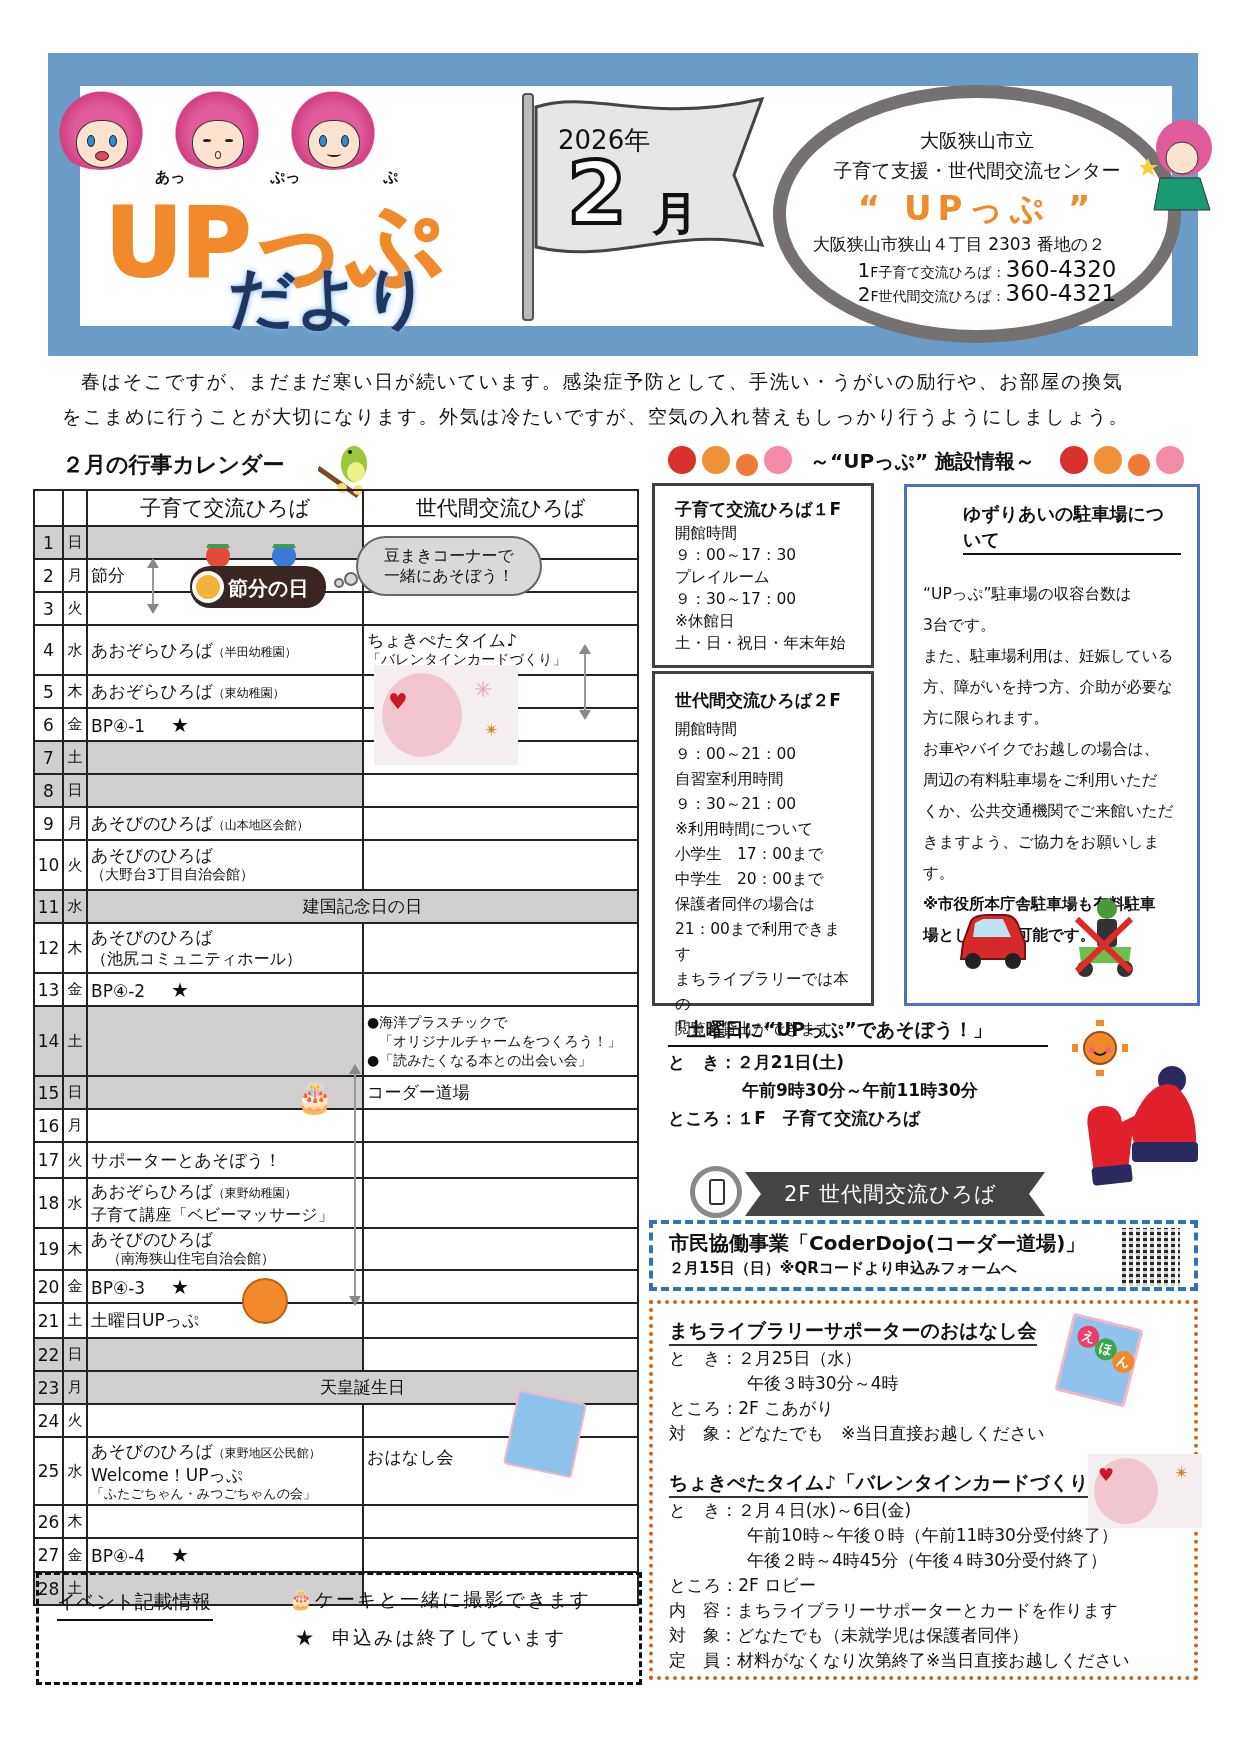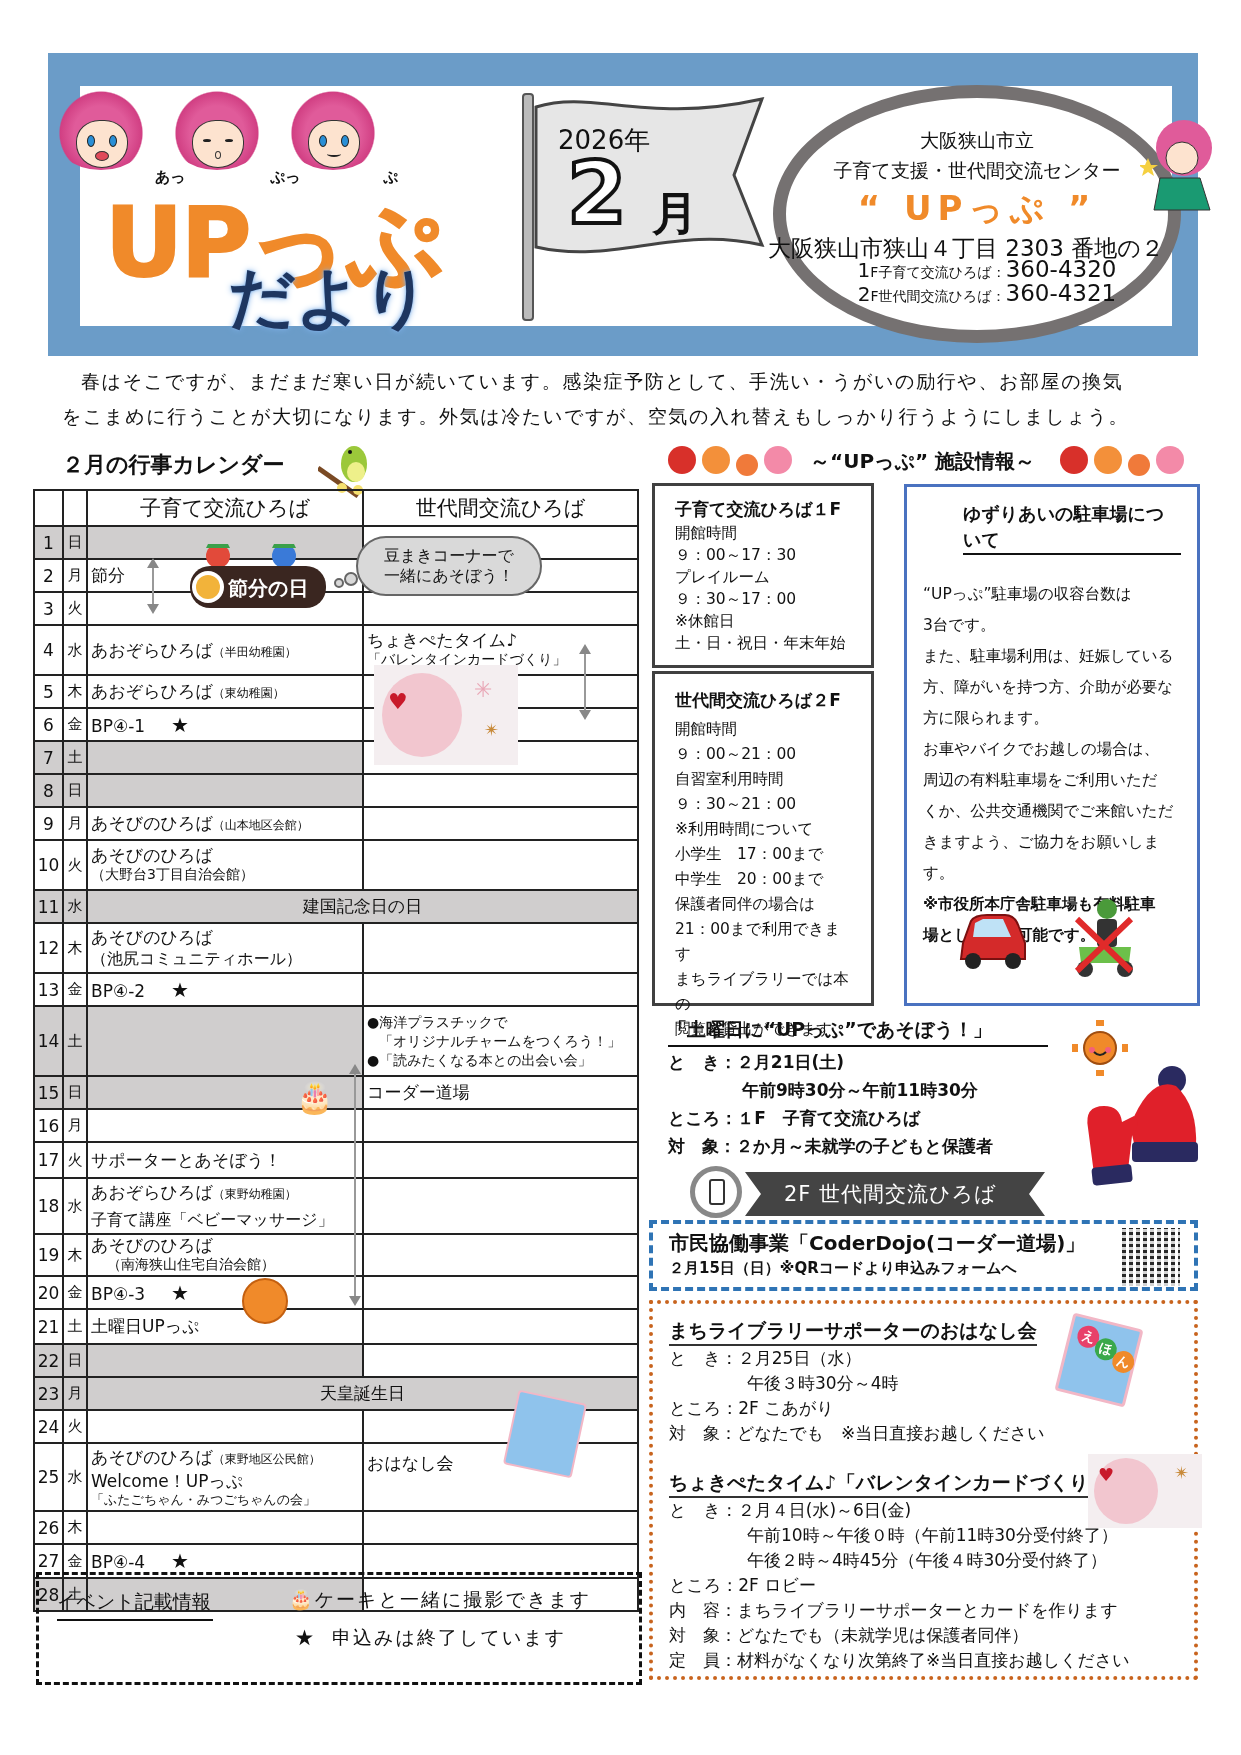--- a/index.html
+++ b/index.html
@@ -26,21 +26,21 @@
   .flag svg { width: 100%; height: 100%; }
   .flag-year { position: absolute; left: 558px; top: 123px; font-size: 26px; color: #111; }
   .flag-month-num { position: absolute; left: 567px; top: 150px; font-size: 86px; font-family: "DejaVu Sans", sans-serif; color: #fff; -webkit-text-stroke: 4px #111; line-height: 1; font-weight: bold; }
   .flag-month-kanji { position: absolute; left: 652px; top: 190px; font-size: 46px; font-weight: bold; color: #111; line-height: 1; }
 
   .oval { position: absolute; left: 773px; top: 85px; width: 408px; height: 258px; border: 13px solid #757171; border-radius: 50%; background: #fff; }
   .oval-line { position: absolute; width: 100%; text-align: center; color: #111; white-space: nowrap; }
   .oval .l1 { top: 30px; font-size: 19px; }
   .oval .l2 { top: 60px; font-size: 19px; }
   .oval .l3 { top: 88px; font-size: 34px; font-weight: bold; color: #f08a2a; letter-spacing: 6px; }
-  .oval .l4 { top: 135px; font-size: 23px; left: -18px; text-align: center; }
+  .oval .l4 { top: 135px; font-size: 17px; left: -18px; text-align: center; }
   .oval .l5 { top: 158px; font-size: 20px; left: 10px; }
   .oval .l6 { top: 182px; font-size: 20px; left: 10px; }
   .oval .sm { font-size: 14px; }
   .mascot-wave { position: absolute; left: 1140px; top: 118px; width: 78px; height: 95px; }
 
   
   .intro { position: absolute; left: 62px; top: 364px; width: 1120px; font-size: 19px; line-height: 35px; letter-spacing: 1.6px; color: #111; }
   .intro p { text-indent: 1em; }
 
   
@@ -333,21 +333,21 @@
   <tr>
         <td class="d" style="height:36px">17</td>
         <td class="w">火</td>
     <td>サポーターとあそぼう！</td>
         <td></td>
       </tr>
 
   <tr>
         <td class="d r2">18</td>
         <td class="w">水</td>
-    <td style="line-height:26px"><span>あおぞらひろば</span><span class="venue">（東野幼稚園）</span><span class="sub" style="font-size:16px">子育て講座「ベビーマッサージ」</span></td>
+    <td style="line-height:21px"><span>あおぞらひろば</span><span class="venue">（東野幼稚園）</span><span class="sub" style="font-size:16px">子育て講座「ベビーマッサージ」</span></td>
         <td></td>
       </tr>
 
   <tr>
         <td class="d" style="height:42px">19</td>
         <td class="w">木</td>
     <td style="line-height:19px"><span>あそびのひろば</span><span class="sub" style="padding-left:16px">（南海狭山住宅自治会館）</span></td>
         <td></td>
       </tr>
 
@@ -526,21 +526,20 @@
       <circle cx="54" cy="72" r="8" fill="#333"></circle>
     <path d="M6,22 L60,74 M60,22 L6,74" stroke="#e02a2a" stroke-width="6"></path>
   </svg>
 </div>
 
 <div class="sat-title">「土曜日に“UPっぷ”であそぼう！」</div>
 <div class="sat-lines">
   <div><span>と　き：</span><span>２月21日(土)</span></div>
   <div class="ind">午前9時30分～午前11時30分</div>
   <div><span>ところ：</span><span>１F　子育て交流ひろば</span></div>
-  <div><span>対　象：</span><span>２か月～未就学の子どもと保護者</span></div>
 </div>
 <svg class="sun-big" viewBox="0 0 56 56">
   <circle cx="28" cy="28" r="16" fill="#f08a2a" stroke="#a04e10" stroke-width="2"></circle>
   <circle cx="20" cy="30" r="3" fill="#f3607a"></circle>
     <circle cx="36" cy="30" r="3" fill="#f3607a"></circle>
   <path d="M22,32 Q28,38 34,32" stroke="#222" fill="none" stroke-width="2"></path>
   <rect x="24" y="0" width="8" height="6" fill="#f08a2a"></rect>
     <rect x="24" y="50" width="8" height="6" fill="#f08a2a"></rect>
   <rect x="0" y="24" width="6" height="8" fill="#f08a2a"></rect>
     <rect x="50" y="24" width="6" height="8" fill="#f08a2a"></rect>

